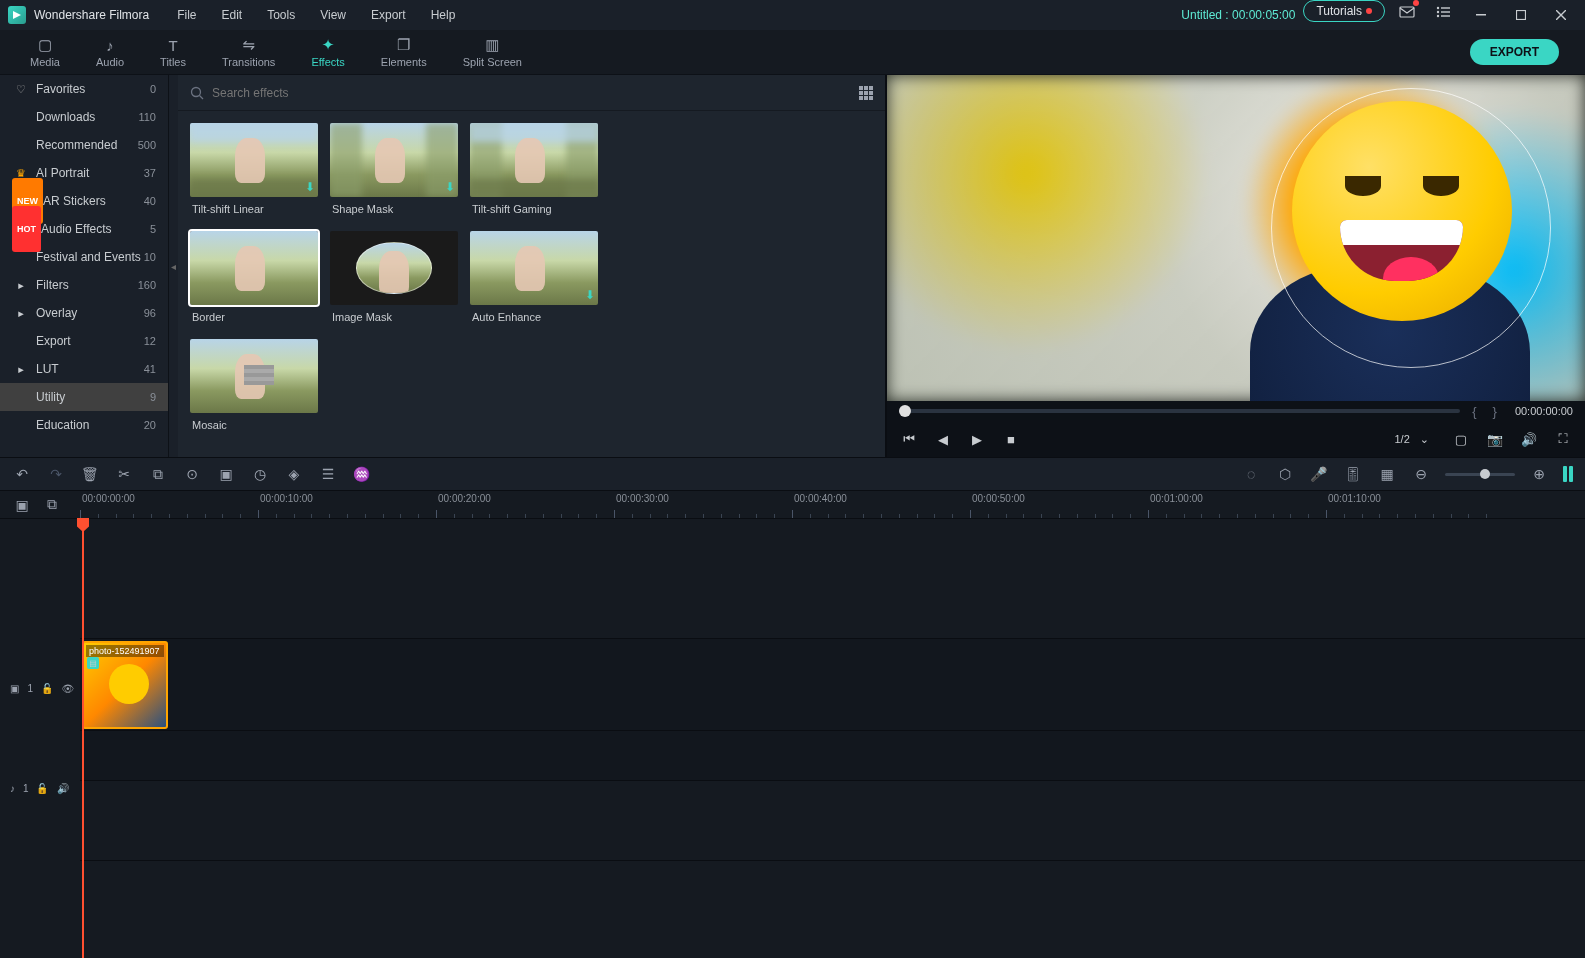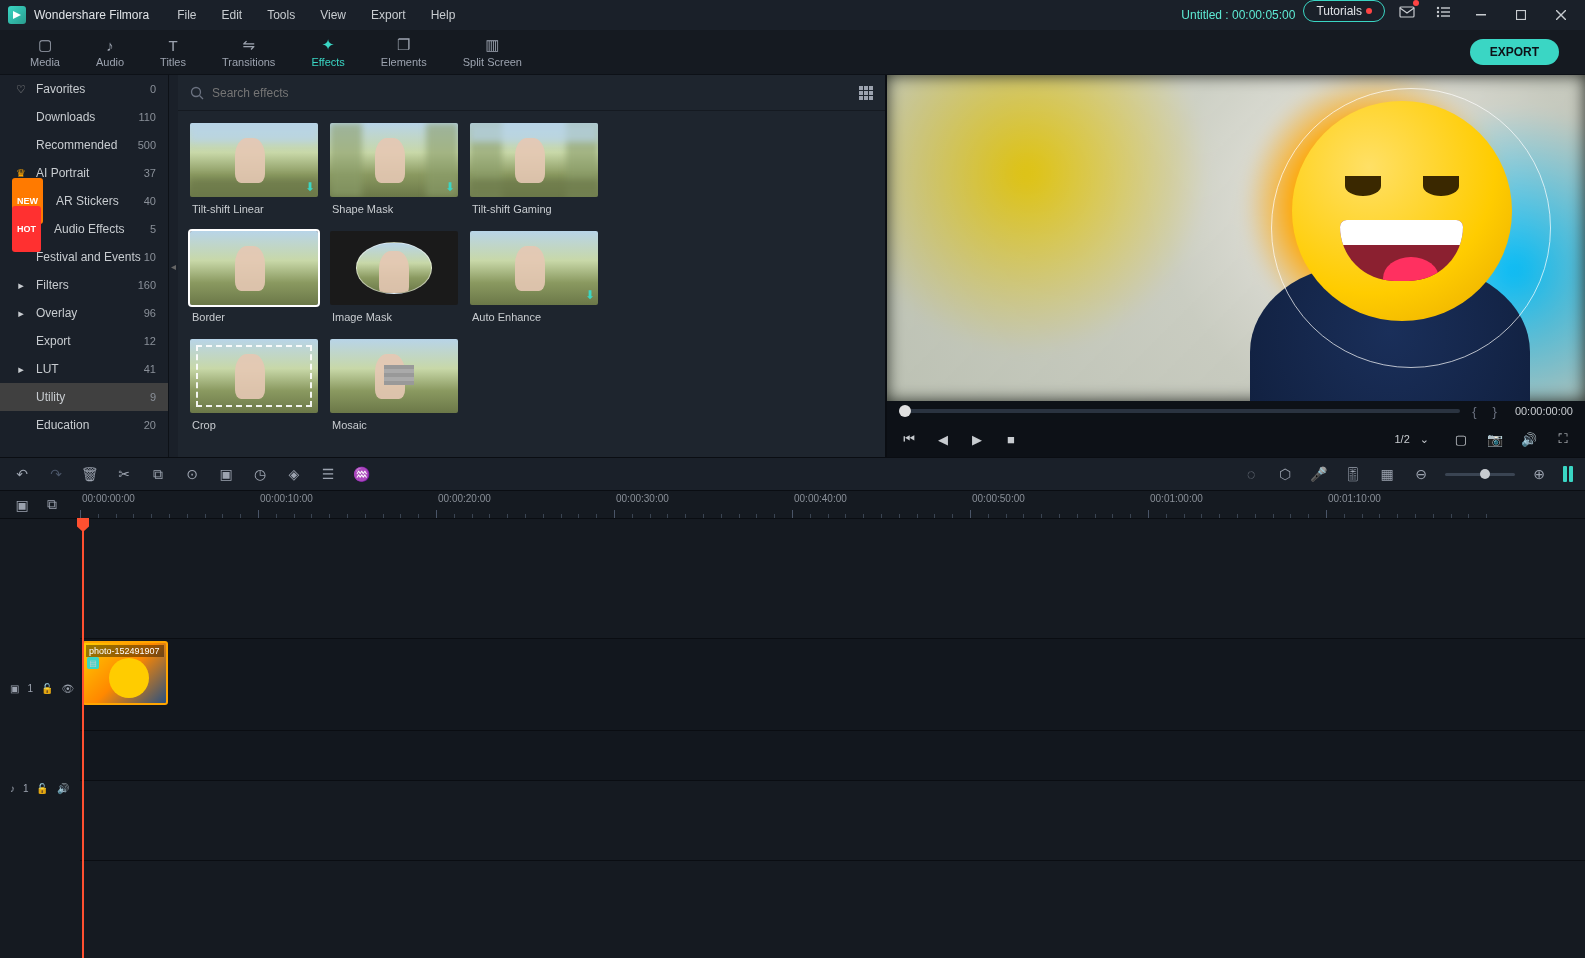--- a/index.html
+++ b/index.html
@@ -24,21 +24,21 @@
 .tab.active { color: #3ad6c4; }
 .tab-icon { font-size: 15px; }
 .export-btn { margin-left: auto; background: #3ad6c4; color: #0d1117; border: none; border-radius: 14px; padding: 6px 20px; font-weight: 600; font-size: 12px; cursor: pointer; margin-right: 14px; }
 
 
 .main-area { display: flex; height: 382px; }
 .sidebar { width: 168px; background: #1a2029; overflow-y: auto; display: flex; flex-direction: column; }
 .sidebar-item { display: flex; align-items: center; padding: 6px 12px; height: 28px; cursor: pointer; font-size: 12px; }
 .sidebar-item.selected { background: #404040; }
 .sidebar-icon { width: 18px; display: flex; align-items: center; justify-content: center; margin-right: 6px; font-size: 11px; }
-.badge { font-size: 9px; padding: 18px 5px; border-radius: 3px; font-weight: 600; margin-right: 13px; }
+.badge { font-size: 9px; padding: 18px 5px; border-radius: 3px; font-weight: 600; margin-right: 0; }
 .badge.new { background: #ff7a00; color: #fff; }
 .badge.hot { background: #ff3030; color: #fff; }
 .crown { color: #ffa600; }
 .heart { color: #999; }
 .sidebar-label { flex: 1; }
 .sidebar-count { color: #8a9099; font-size: 11px; }
 .sidebar-collapse { width: 10px; background: #1a2029; display: flex; align-items: center; justify-content: center; cursor: pointer; color: #666; font-size: 10px; border-left: 1px solid #0d1117; }
 
 
 .grid-area { flex: 1; background: #1e252e; display: flex; flex-direction: column; }
@@ -112,21 +112,21 @@
 .timeline-body { flex: 1; display: flex; position: relative; }
 .tl-track-labels { width: 80px; background: #151a21; }
 .tl-tracks { flex: 1; position: relative; }
 .tl-track { height: 92px; border-bottom: 1px solid #0a0d12; position: relative; background: #12171e; }
 .tl-track.spacer { height: 120px; background: #151a21; }
 .tl-track.audio { height: 50px; }
 .tl-track-label-row { position: absolute; left: 0; width: 80px; display: flex; align-items: center; gap: 8px; padding-left: 10px; font-size: 10px; color: #9ca3af; }
 .tl-track-label-row.video { top: 155px; height: 28px; }
 .tl-track-label-row.audio { top: 255px; height: 28px; }
 
-.clip { position: absolute; left: 2px; top: 2px; width: 86px; height: 64px; border: 2px solid #ffa500; border-radius: 3px; overflow: hidden; background: linear-gradient(135deg, #ffcc00, #ff8800, #2a5080); }
+.clip { position: absolute; left: 2px; top: 2px; width: 86px; height: 88px; border: 2px solid #ffa500; border-radius: 3px; overflow: hidden; background: linear-gradient(135deg, #ffcc00, #ff8800, #2a5080); }
 .clip-label { position: absolute; top: 2px; left: 2px; right: 2px; font-size: 9px; color: #fff; background: rgba(0,0,0,0.4); padding: 1px 3px; white-space: nowrap; overflow: hidden; }
 .clip-face { position: absolute; left: 30%; top: 25%; width: 40px; height: 40px; background: #ffcc00; border-radius: 50%; }
 .clip-icon { position: absolute; top: 14px; left: 3px; width: 12px; height: 12px; background: #3ad6c4; border-radius: 2px; font-size: 8px; display: flex; align-items: center; justify-content: center; }
 
 .playhead { position: absolute; left: 82px; top: 0; bottom: 0; width: 2px; background: #ff5030; z-index: 10; }
 .playhead-head { position: absolute; top: -1px; left: -5px; width: 12px; height: 14px; background: #ff5030; clip-path: polygon(0 0, 100% 0, 100% 60%, 50% 100%, 0 60%); }
 
 svg { display: block; }
 </style>
 </head>
@@ -359,27 +359,20 @@
       </div>
       <div class="effect-item">
         <div class="effect-thumb thumb-vineyard">
             <div class="thumb-figure"></div>
             <span class="dl-arrow">⬇</span>
           </div>
         <div class="effect-label">Auto Enhance</div>
       </div>
       <div class="effect-item">
         <div class="effect-thumb thumb-vineyard">
-            <div class="thumb-border-line"></div>
-            <div class="thumb-figure"></div>
-          </div>
-        <div class="effect-label">Crop</div>
-      </div>
-      <div class="effect-item">
-        <div class="effect-thumb thumb-vineyard">
             <div class="thumb-figure"></div>
             <div style="position:absolute;left:42%;top:35%;width:30px;height:20px;background:repeating-linear-gradient(0deg,#999 0 4px,#aaa 4px 8px)"></div>
           </div>
         <div class="effect-label">Mosaic</div>
       </div>
     </div>
   </div>
 
   <div class="preview-area">
     <div class="preview-canvas">

